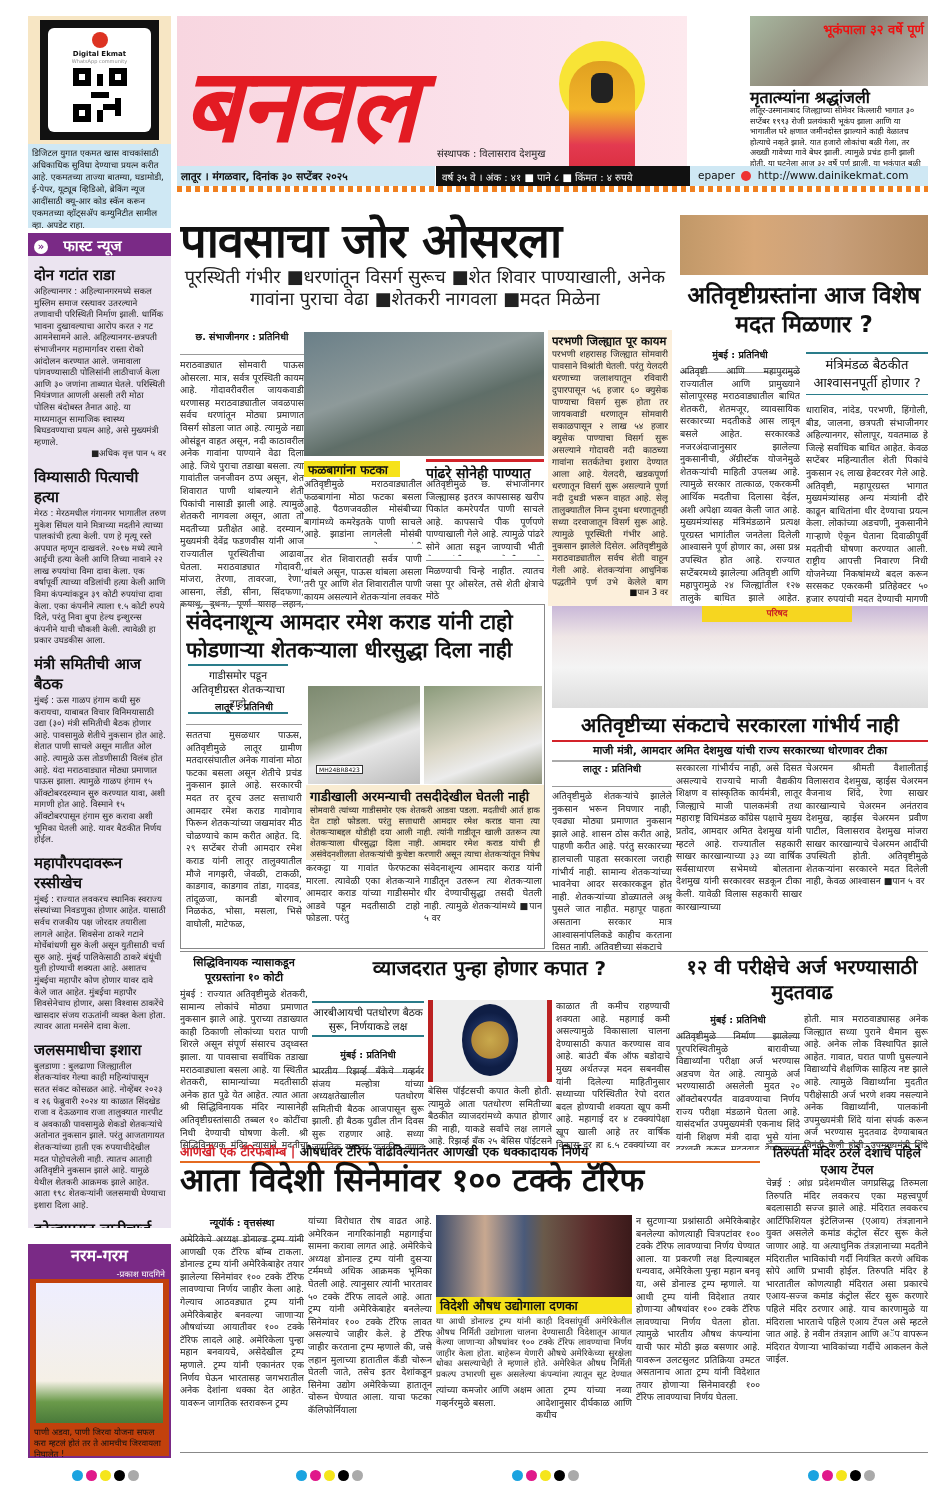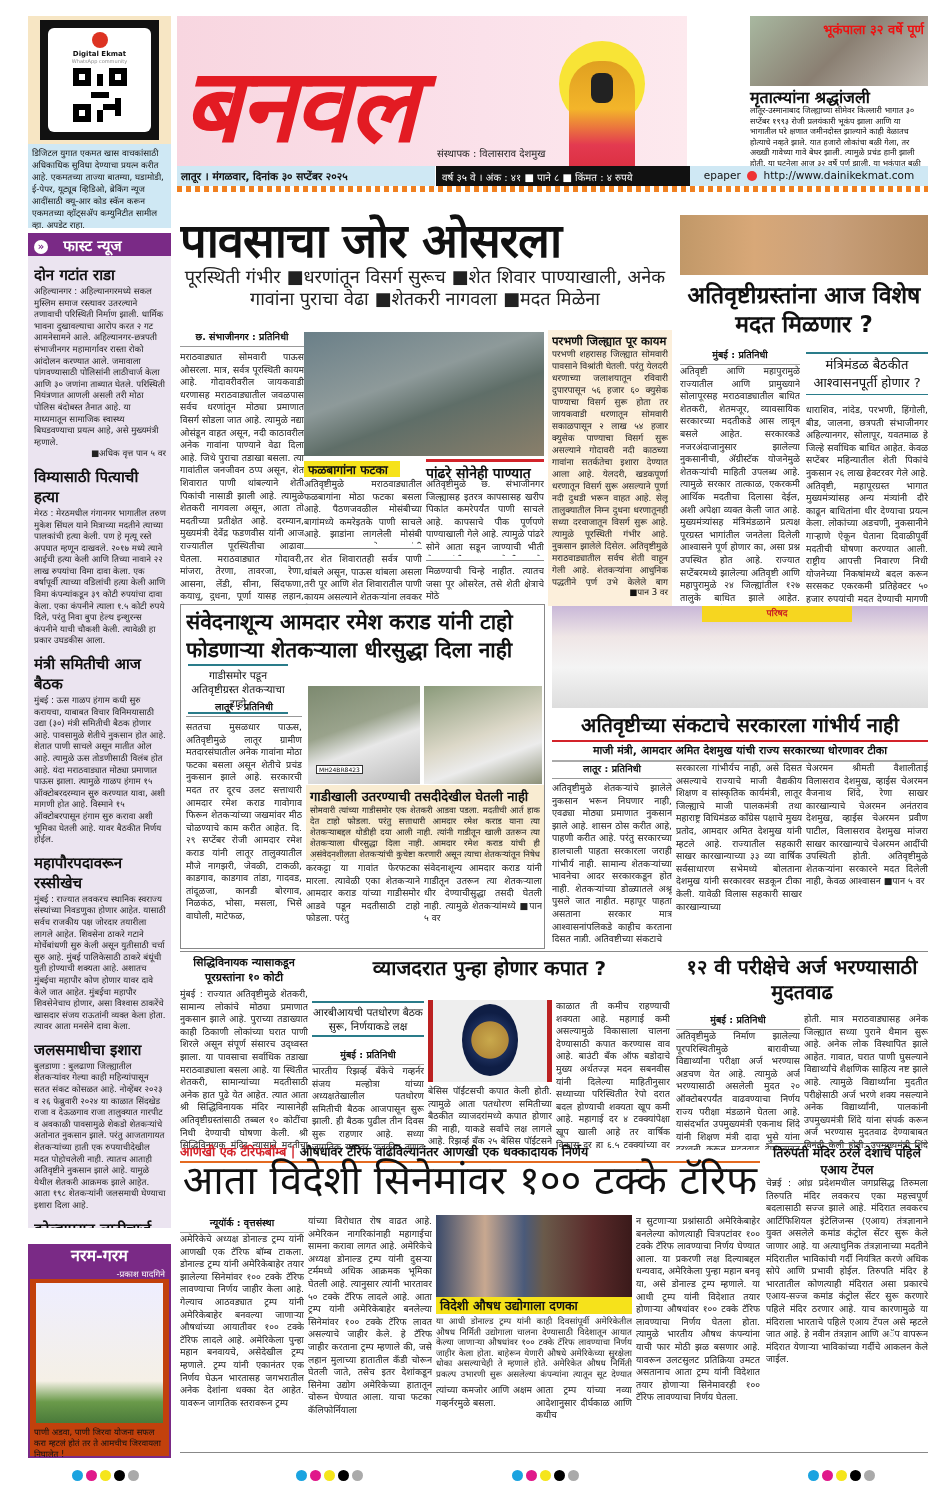--- a/index.html
+++ b/index.html
@@ -1,38 +1,38 @@
 <!DOCTYPE html>
 <html><head>
 <meta charset="utf-8">
 <style>
 *{box-sizing:border-box;margin:0;padding:0}
 body{width:945px;height:1501px;background:#fff;font-family:"DejaVu Sans",sans-serif;position:relative;overflow:hidden;color:#111}
 .abs{position:absolute}
 .txt{font-size:9.2px;line-height:12.6px;text-align:justify;color:#222;overflow:hidden}
 .hl{font-weight:bold;color:#111;overflow:hidden}
 .photo{overflow:hidden}
-.by{font-size:9.5px;font-weight:bold;text-align:center;border-bottom:1px solid #999;padding-bottom:3px}
+.by{font-size:9.5px;font-weight:bold;text-align:center;border-bottom:1px solid #999;padding-bottom:11px}
 
 #qrbox{left:28px;top:16px;width:143px;height:128px;background:#f7e6c4;padding:4px 12px}
 #qrinner{background:#111;width:100%;height:100%;padding:8px}
 #qrcard{background:#fff;width:100%;height:100%;border-radius:6px;text-align:center;padding-top:4px}
 #qrdesc{left:28px;top:144px;width:143px;height:84px;background:#cfe8f4;font-size:8.6px;line-height:12px;padding:3px 4px;color:#111}
 #mast{left:177px;top:16px;width:510px;height:150px;background:linear-gradient(90deg,#f8d6e0,#fbe1ea 60%,#fde9ee);overflow:hidden}
 #tagline{left:8px;top:2px;font-size:38px;color:#d71920;font-weight:bold;letter-spacing:1px}
 #brand{left:6px;top:36px;font-size:102px;line-height:108px;color:#e31b23;font-weight:bold;font-style:italic;letter-spacing:-2px}
 #founder{left:260px;top:130px;font-size:10px;color:#222}
 #idol{left:370px;top:25px;width:110px;height:140px}
 #quake{left:750px;top:16px;width:178px;height:70px;background:linear-gradient(135deg,#a8b8a0,#8a7f72 50%,#c6c0b8);overflow:hidden}
 #quaketag{right:4px;top:4px;font-size:13px;color:#e11;font-weight:bold}
 #quakehl{left:750px;top:86px;font-size:16px;font-weight:bold;color:#111}
 #quaketxt{left:750px;top:106px;width:178px;font-size:8px;line-height:10.5px}
 #dateband{left:177px;top:166px;width:258px;height:20px;background:#cfe8f4;font-size:10.5px;font-weight:bold;padding:3px 4px;color:#111}
 #issueband{left:436px;top:166px;width:254px;height:20px;background:#111;color:#fff;font-size:10px;padding:4px 6px}
-#webband{left:690px;top:166px;width:238px;height:20px;background:#cfe8f4;font-size:10.5px;padding:3px 8px;text-align:center}
+#webband{left:690px;top:166px;width:238px;height:20px;background:#cfe8f4;font-size:10.5px;padding:3px 8px;text-align:left}
 #tri{left:177px;top:186px;width:751px;height:6px;background:repeating-linear-gradient(90deg,#f08020 0 5px,transparent 5px 9px)}
 
 #fastnews{left:28px;top:233px;width:143px;height:995px;background:#ebe4f0}
 #fnhead{left:28px;top:233px;width:143px;height:23px;background:#7a2a86;color:#fff;font-weight:bold;font-size:15px;padding:2px 6px}
 .fn-h{font-size:15px;font-weight:bold;margin:6px 0 2px}
 .fn-t{font-size:8.6px;line-height:11.6px;color:#222}
 #fnbody{left:34px;top:258px;width:132px;height:970px;overflow:hidden}
 #cartoon{left:28px;top:1244px;width:143px;height:214px;border:2px solid #7a2a86;background:#c2410c}
 #carthead{background:#7a2a86;color:#fff;text-align:center;font-size:16px;font-weight:bold;height:33px;padding-top:1px;line-height:18px}
 #cartimg{margin:4px 6px;height:140px;background:linear-gradient(180deg,#eef 0,#f5f0e6 70%,#6a9a4a 85%,#4a7a3a)}
@@ -85,21 +85,21 @@
 #rbiseal{left:462px;top:1004px;width:56px;height:72px;border-radius:50%;background:radial-gradient(circle,#c9a94c 0,#b38a3a 40%,#1b2d5a 42%,#0f1e45 60%)}
 #rbi-t2{left:428px;top:1085px;width:124px;height:64px}
 #rbi-t3{left:556px;top:1000px;width:114px;height:148px}
 #hsc-h{left:676px;top:955px;width:252px;font-size:20px;line-height:25px;font-weight:bold;text-align:center}
 #hsc-by{left:676px;top:1013px;width:124px}
 #hsc-t1{left:676px;top:1030px;width:124px;height:120px}
 #hsc-t2{left:804px;top:1013px;width:124px;height:137px}
 
 #kicker{left:180px;top:1143px;width:580px;font-size:12.5px;font-weight:bold;border-bottom:2px solid #e46a20;padding-bottom:1px}
 #kicker .red{color:#d3232a}
-#tariff-h{left:180px;top:1162px;width:580px;font-size:40px;line-height:36px;text-align:center;font-weight:normal}
+#tariff-h{left:180px;top:1162px;width:580px;font-size:32px;line-height:36px;font-weight:bold}
 #tar-by{left:180px;top:1216px;width:124px}
 #tar-t1{left:180px;top:1233px;width:124px;height:212px}
 #tar-t2{left:308px;top:1215px;width:124px;height:230px}
 #trumpimg{left:436px;top:1215px;width:196px;height:82px;background:linear-gradient(90deg,#3a4a6a,#c8a890 25%,#4a5a7a 45%,#6a5a4a 55%,#5a2a2a 80%,#3a1a1a)}
 #aushadh-h{left:436px;top:1297px;width:196px;height:17px;background:#f6e21b;font-size:12.5px;font-weight:bold;padding:0 4px}
 #aushadh-t{left:436px;top:1316px;width:196px;height:64px}
 #tar-t3{left:436px;top:1384px;width:96px;height:62px}
 #tar-t4{left:536px;top:1384px;width:96px;height:62px}
 #tar-t5{left:636px;top:1215px;width:124px;height:230px}
 #tir-h{left:766px;top:1143px;width:162px;font-size:12.5px;line-height:17px;font-weight:bold;text-align:center;border-top:1px solid #777}
@@ -241,21 +241,21 @@
 <div class="abs txt" id="rt2">धाराशिव, नांदेड, परभणी, हिंगोली, बीड, जालना, छत्रपती संभाजीनगर अहिल्यानगर, सोलापूर, यवतमाळ हे जिल्हे सर्वाधिक बाधित आहेत. केवळ सप्टेंबर महिन्यातील शेती पिकांचे नुकसान २६ लाख हेक्टरवर गेले आहे. अतिवृष्टी, महापूरग्रस्त भागात मुख्यमंत्र्यांसह अन्य मंत्र्यांनी दौरे काढून बाधितांना धीर देण्याचा प्रयत्न केला. लोकांच्या अडचणी, नुकसानीने गाऱ्हाणे ऐकून घेताना दिवाळीपूर्वी मदतीची घोषणा करण्यात आली. राष्ट्रीय आपत्ती निवारण निधी योजनेच्या निकषांमध्ये बदल करून सरसकट एकरकमी प्रतिहेक्टर ५० हजार रुपयांची मदत देण्याची मागणी विविध राजकीय पक्षांच्या नेत्यांनी केली आहे.</div>
 
 <div class="abs" id="karadbox"></div>
 <div class="abs hl" id="karad-h">संवेदनाशून्य आमदार रमेश कराड यांनी टाहो फोडणाऱ्या शेतकऱ्याला धीरसुद्धा दिला नाही</div>
 <div class="abs" id="karadsub">गाडीसमोर पडून अतिवृष्टीग्रस्त शेतकऱ्याचा टाहो</div>
 <div class="abs photo" id="karadimg1">
   <div style="position:absolute;left:8px;bottom:10px;background:#fff;border:1px solid #333;font-size:6px;padding:0 2px">MH24BR8423</div>
 </div>
 <div class="abs photo" id="karadimg2"></div>
 <div class="abs" id="karadcap">
-  <div id="karadcap-h">गाडीखाली उतरण्याची तसदीदेखील घेतली नाही</div>
+  <div id="karadcap-h">गाडीखाली अरमन्याची तसदीदेखील घेतली नाही</div>
   <div class="txt" style="font-size:8.4px;line-height:11px;height:56px">सोमवारी त्यांच्या गाडीसमोर एक शेतकरी आडवा पडला. मदतीची आर्त हाक देत टाहो फोडला. परंतु सत्ताधारी आमदार रमेश कराड याना त्या शेतकऱ्याबद्दल थोडीही दया आली नाही. त्यांनी गाडीतून खाली उतरून त्या शेतकऱ्याला धीरसुद्धा दिला नाही. आमदार रमेश कराड यांची ही असंवेदनशीलता शेतकऱ्यांची कुचेष्टा करणारी असून त्याचा शेतकऱ्यांतून निषेध होत आहे.</div>
 </div>
 <div class="abs" id="karad-t1">
   <div class="by">लातूर : प्रतिनिधी</div>
   <div class="txt" style="height:226px;margin-top:4px">सततचा मुसळधार पाऊस, अतिवृष्टीमुळे लातूर ग्रामीण मतदारसंघातील अनेक गावांना मोठा फटका बसला असून शेतीचे प्रचंड नुकसान झाले आहे. सरकारची मदत तर दूरच उलट सत्ताधारी आमदार रमेश कराड गावोगाव फिरून शेतकऱ्यांच्या जखमांवर मीठ चोळण्याचे काम करीत आहेत. दि. २९ सप्टेंबर रोजी आमदार रमेश कराड यांनी लातूर तालुक्यातील मौजे नागझरी, जेवळी, टाकळी, काडगाव, काडगाव तांडा, गादवड, तांदूळजा, कानडी बोरगाव, निळकंठ, भोसा, मसला, भिसे वाघोली, माटेफळ,</div>
 </div>
 <div class="abs txt" id="karad-t2">करकट्टा या गावांत फेरफटका मारला. त्यावेळी एका शेतकऱ्याने आमदार कराड यांच्या गाडीसमोर आडवे पडून मदतीसाठी टाहो फोडला. परंतु</div>
 <div class="abs txt" id="karad-t3">संवेदनाशून्य आमदार कराड यांनी गाडीतून उतरून त्या शेतकऱ्याला धीर देण्याचीसुद्धा तसदी घेतली नाही. त्यामुळे शेतकऱ्यांमध्ये ■पान ५ वर</div>
 
 <div class="abs photo" id="deshimg">

